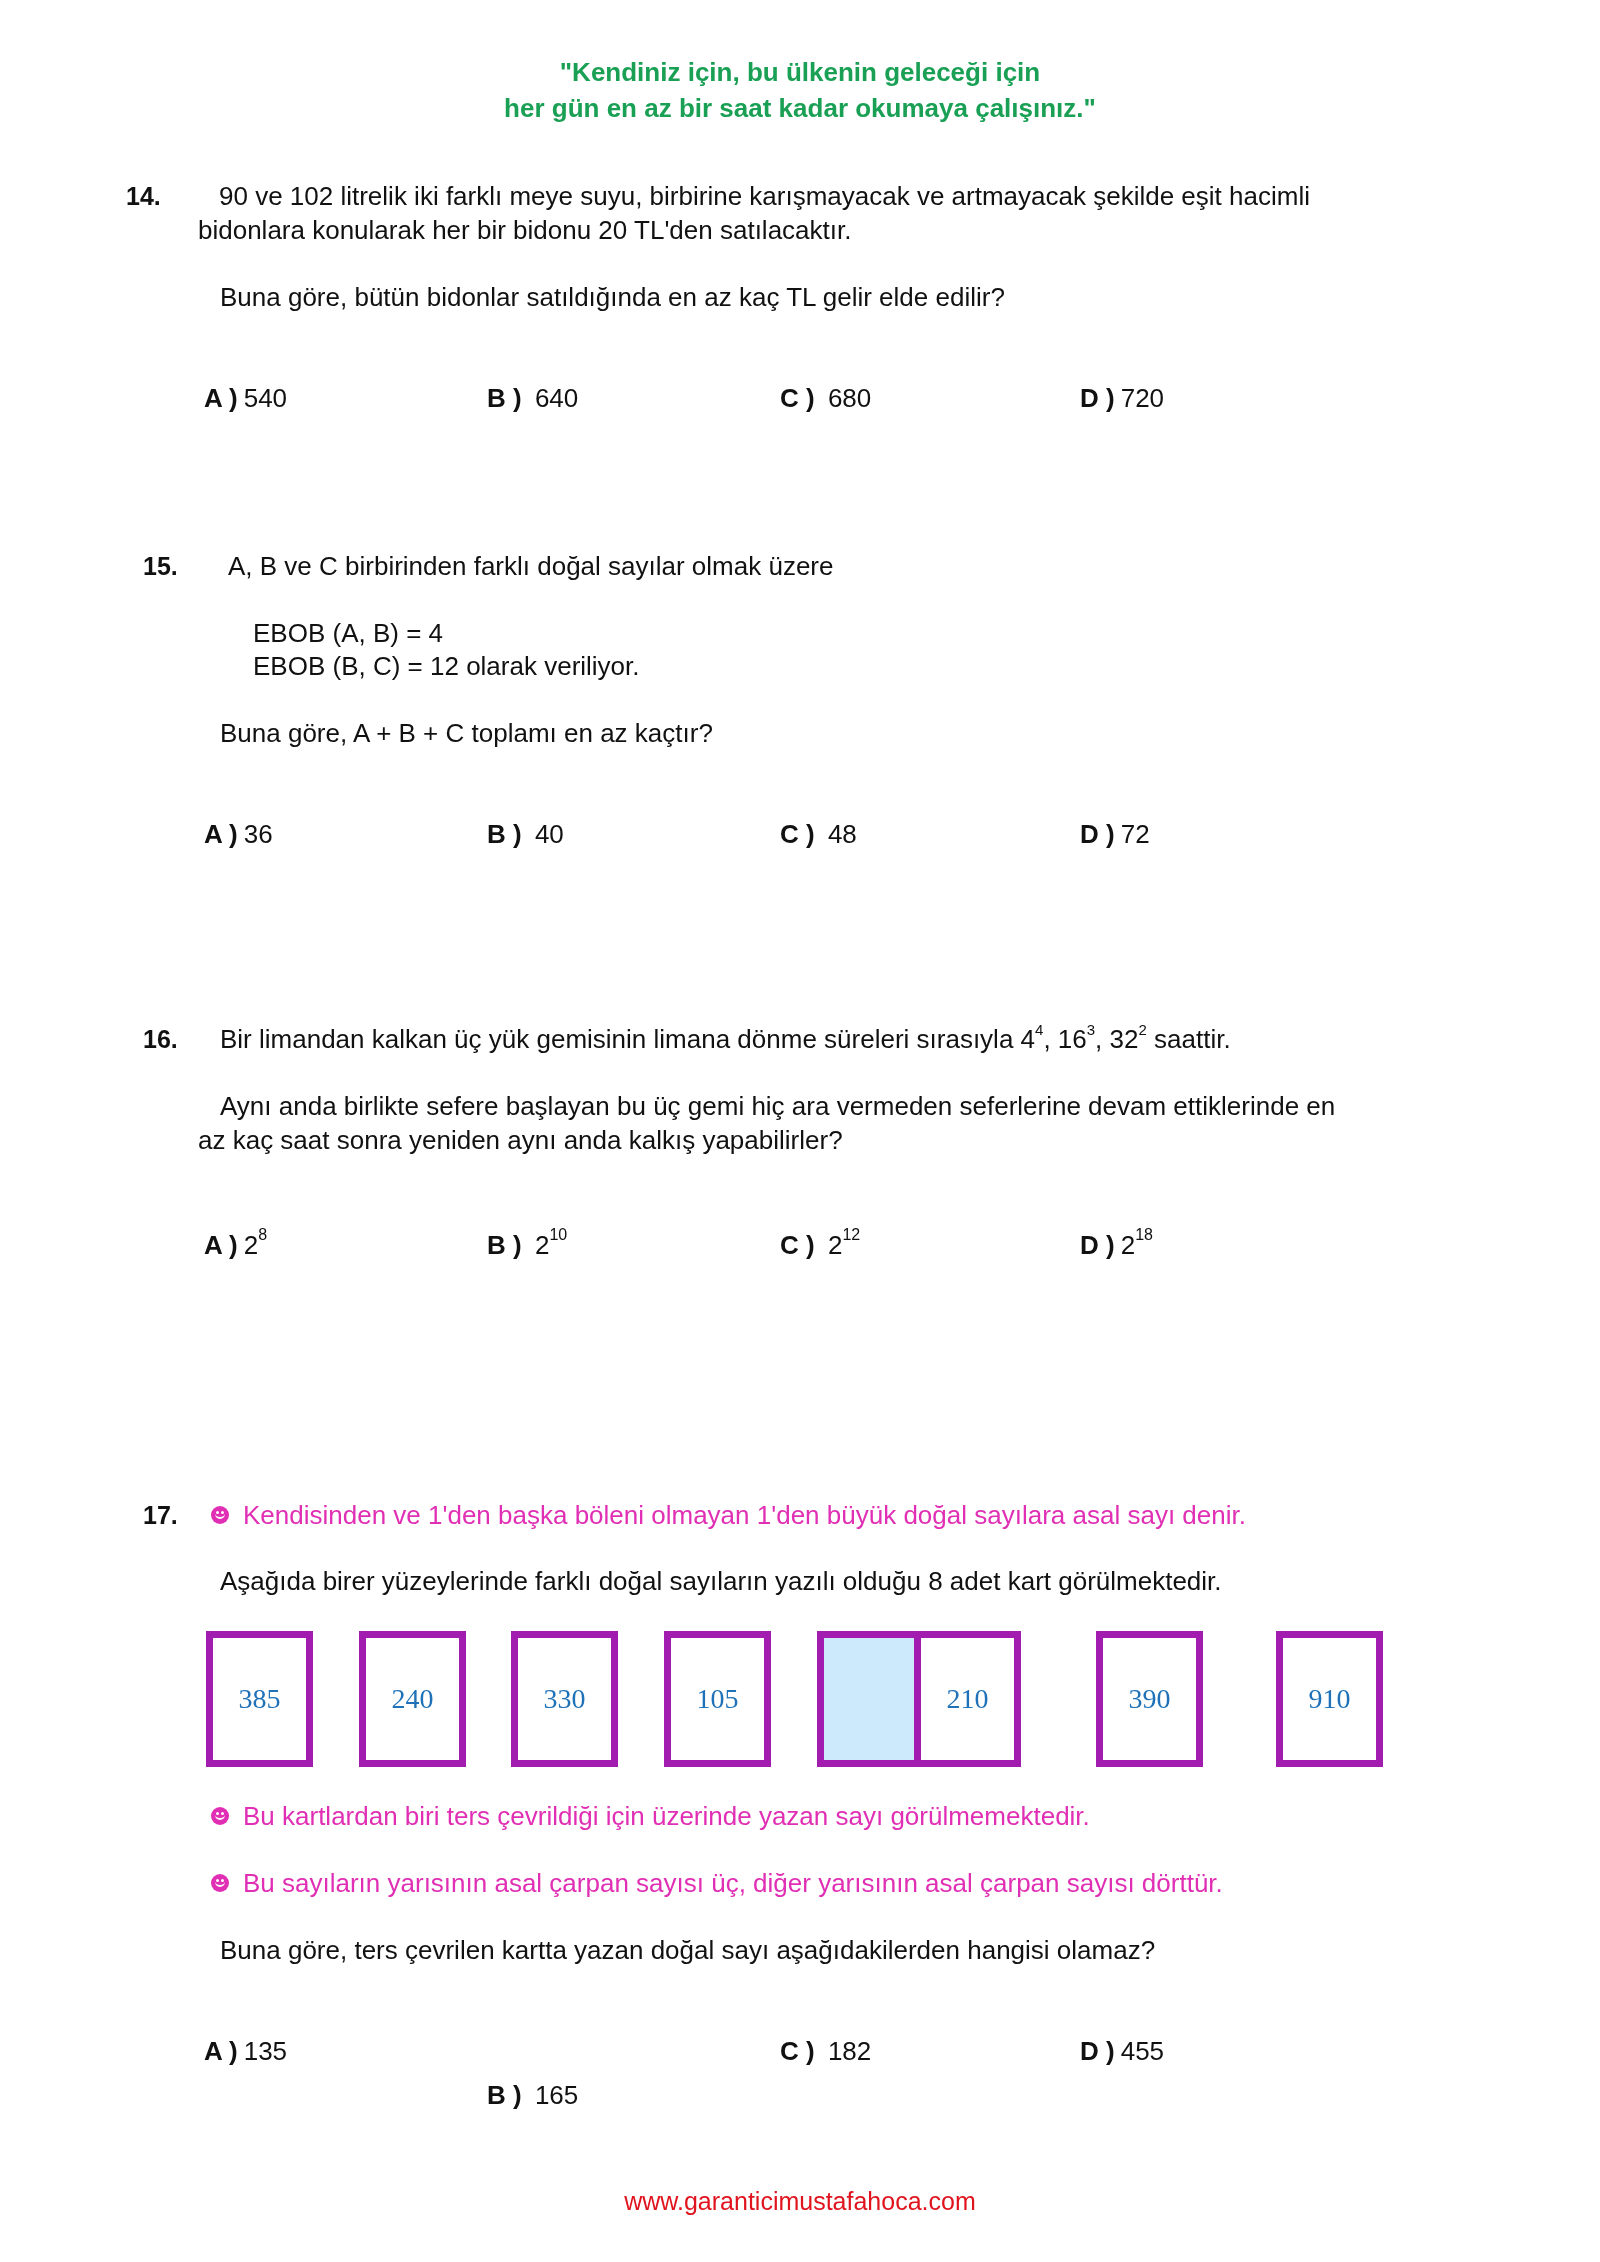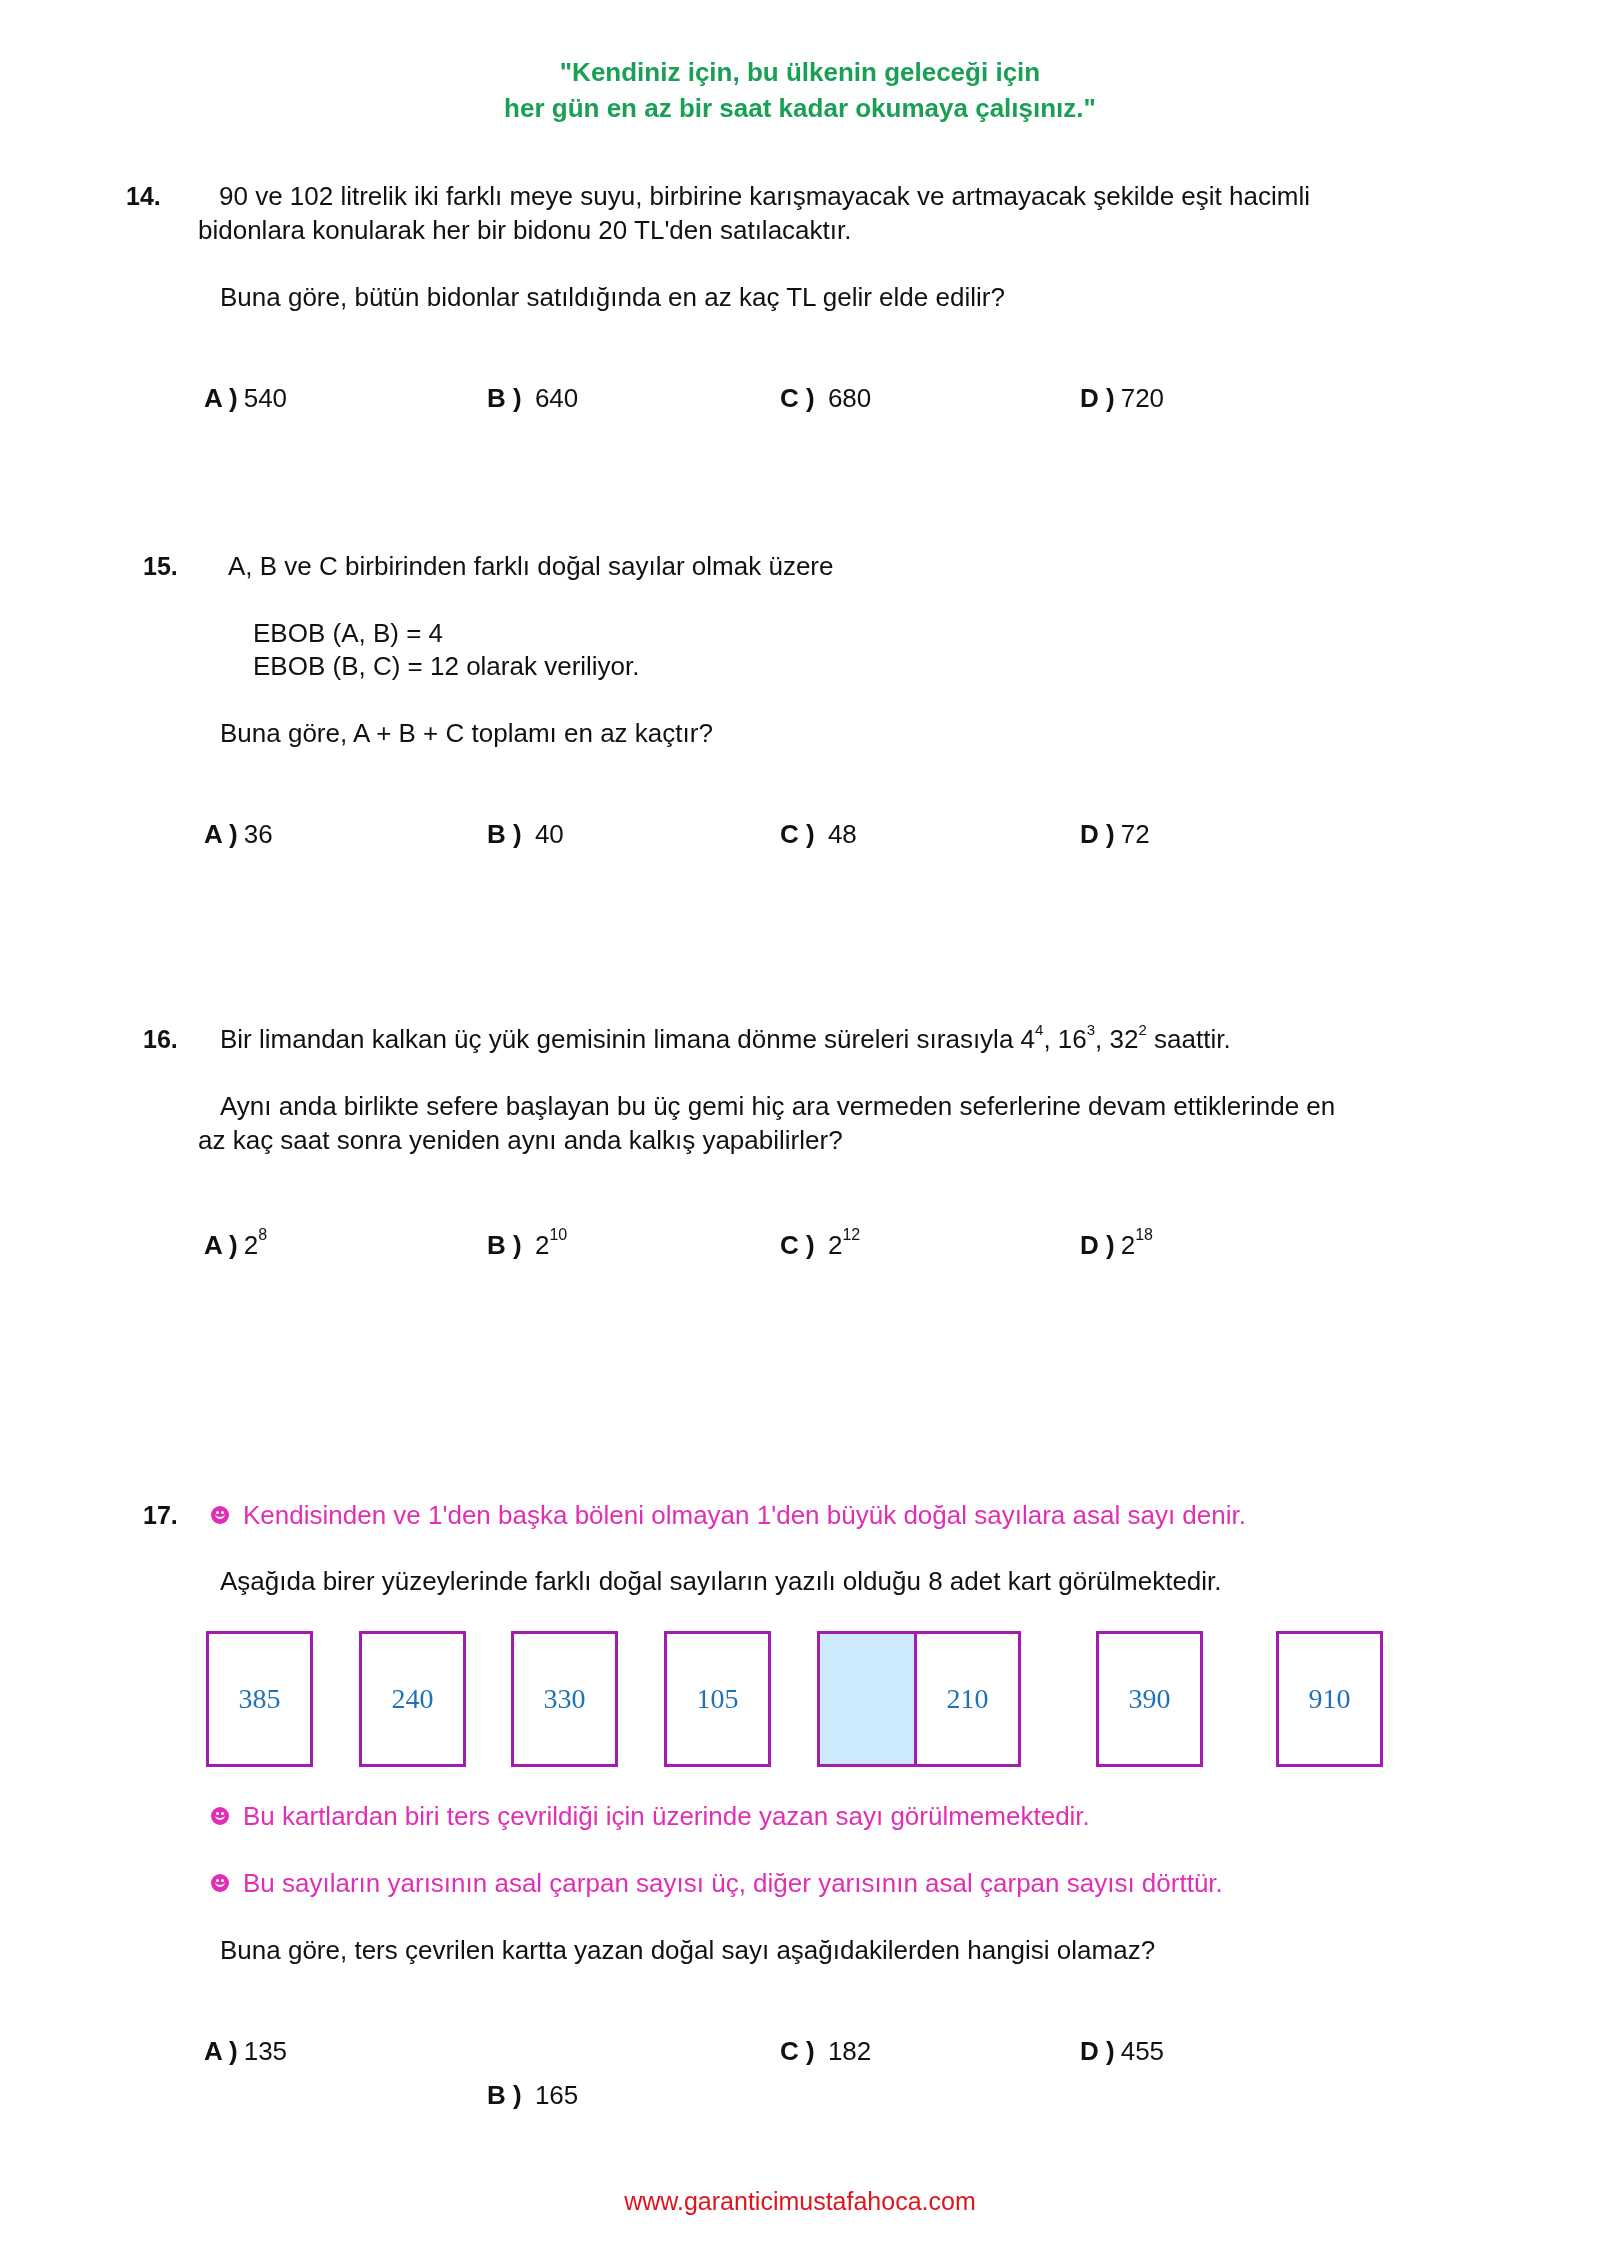--- a/index.html
+++ b/index.html
@@ -14,21 +14,21 @@
   .opt .lbl { font-weight: bold; margin-right: 6px; }
   .opt sup { font-size: 16px; position: relative; top: -4px; }
   .pink { color: #e02fb4; }
   .smiley { display: inline-block; width: 18px; height: 18px; border-radius: 50%;
             background: #e02fb4; position: relative; vertical-align: middle; margin-right: 14px; top: -2px; }
   .smiley::before, .smiley::after { content: ""; position: absolute; top: 5px; width: 3px; height: 3px;
             background: #fff; border-radius: 50%; }
   .smiley::before { left: 5px; } .smiley::after { right: 5px; }
   .smiley i { position: absolute; left: 4px; top: 8px; width: 10px; height: 5px;
             border-bottom: 2px solid #fff; border-radius: 0 0 6px 6px; box-sizing: border-box; }
-  .card { position: absolute; top: 1631px; width: 107px; height: 136px; border: 3px solid #a21caf;
+  .card { position: absolute; top: 1631px; width: 107px; height: 136px; border: 7px solid #a21caf;
           box-sizing: border-box; display: flex; align-items: center; justify-content: center;
           font-family: "Liberation Serif", serif; font-size: 28px; color: #1f72b8; background: #fff; }
   .card.hidden { background: #cdeafc; }
   .footer { left: 0; width: 1600px; text-align: center; color: #e0141e; font-size: 25px; }
   sup.ex { font-size: 15px; position: relative; top: -3px; }
 </style>
 </head>
 <body>
 
 <div class="abs header" style="top:57px;">"Kendiniz için, bu ülkenin geleceği için</div>

